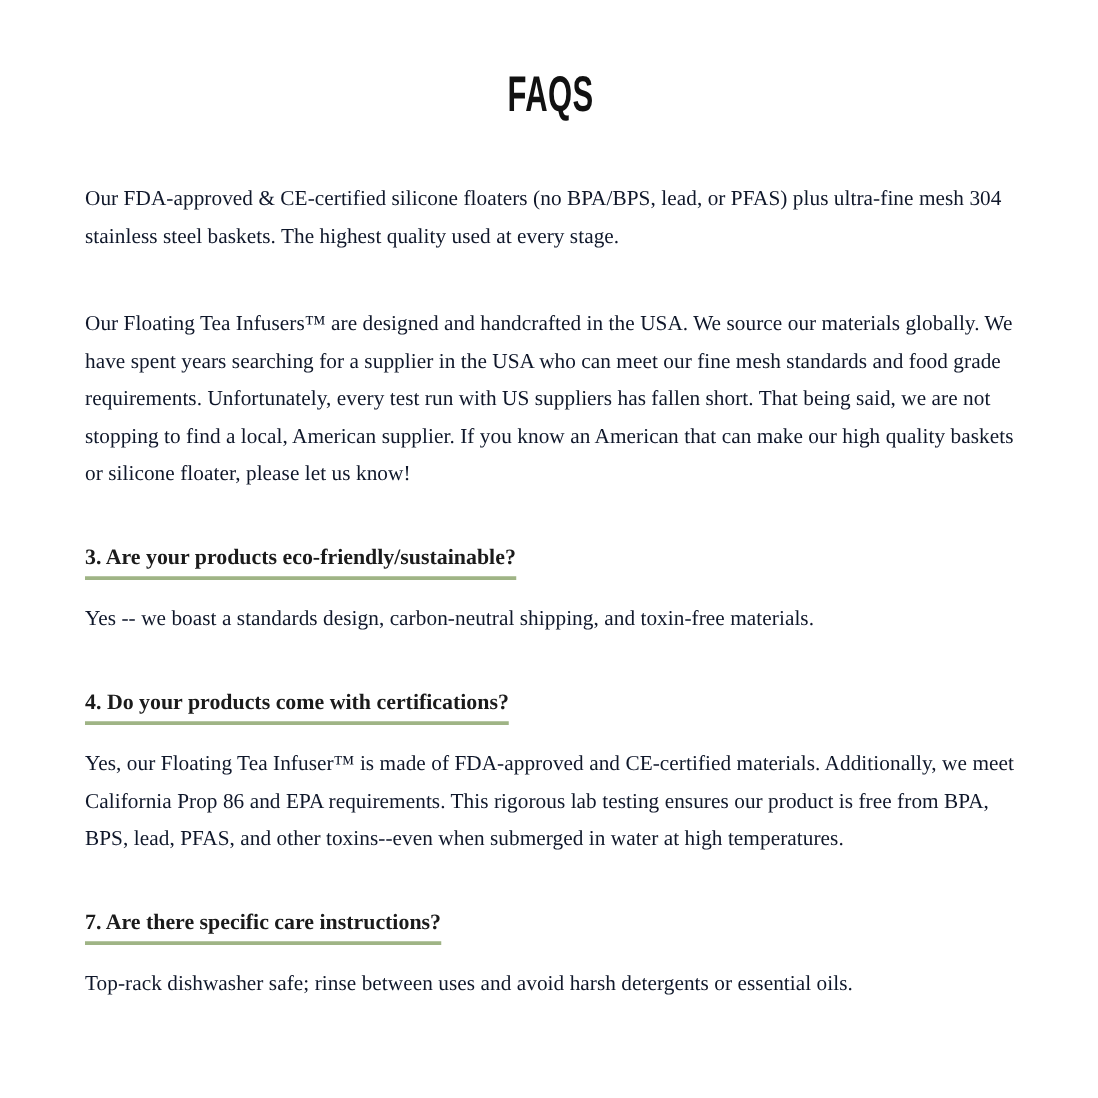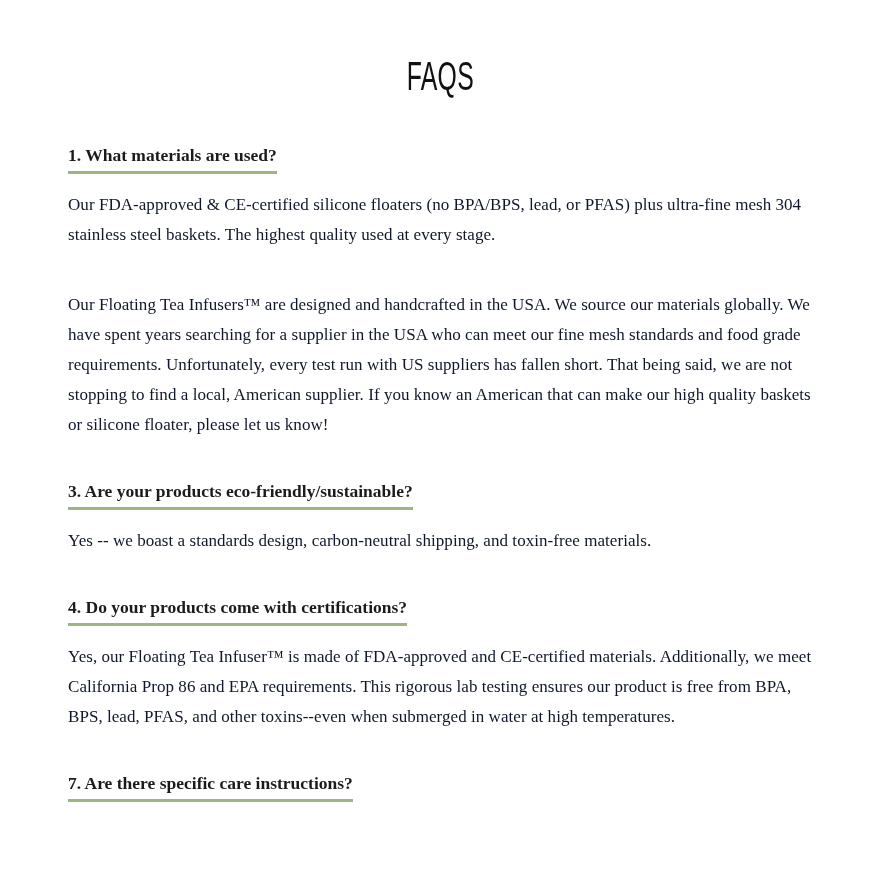--- a/index.html
+++ b/index.html
@@ -13,21 +13,21 @@
     font-family: "Liberation Serif", serif;
     overflow: hidden;
   }
   .container {
     padding: 52px 66px 0 68px;
   }
   .page-title {
     margin: 0 0 44px 0;
     text-align: center;
     font-family: "Liberation Sans", sans-serif;
-    font-weight: 400;
+    font-weight: 700;
     font-size: 40px;
     line-height: 48px;
     color: #111111;
   }
   .page-title .condensed {
     display: inline-block;
     transform: scaleX(0.62);
     transform-origin: center;
     letter-spacing: 0.5px;
   }
@@ -55,35 +55,35 @@
   }
 </style>
 </head>
 <body>
 
 <div class="container">
   <h1 class="page-title"><span class="condensed">FAQS</span></h1>
 
   <div id="faq-list">
   <section class="faq-item">
-    <h2 class="faq-question">1. What materials are used?</h2>
     <p class="faq-answer">Our FDA-approved &amp; CE-certified silicone floaters (no BPA/BPS, lead, or PFAS) plus ultra-fine mesh 304 stainless steel baskets. The highest quality used at every stage.</p>
   </section>
 
   <section class="faq-item">
     <p class="faq-answer">Our Floating Tea Infusers™ are designed and handcrafted in the USA. We source our materials globally. We have spent years searching for a supplier in the USA who can meet our fine mesh standards and food grade requirements. Unfortunately, every test run with US suppliers has fallen short. That being said, we are not stopping to find a local, American supplier. If you know an American that can make our high quality baskets or silicone floater, please let us know!</p>
   </section>
 
   <section class="faq-item">
     <h2 class="faq-question">3. Are your products eco-friendly/sustainable?</h2>
     <p class="faq-answer">Yes -- we boast a standards design, carbon-neutral shipping, and toxin-free materials.</p>
   </section>
 
   <section class="faq-item">
     <h2 class="faq-question">4. Do your products come with certifications?</h2>
     <p class="faq-answer">Yes, our Floating Tea Infuser™ is made of FDA-approved and CE-certified materials. Additionally, we meet California Prop 86 and EPA requirements. This rigorous lab testing ensures our product is free from BPA, BPS, lead, PFAS, and other toxins--even when submerged in water at high temperatures.</p>
   </section>
 
   <section class="faq-item">
     <h2 class="faq-question">7. Are there specific care instructions?</h2>
+    <p class="faq-answer">Top-rack dishwasher safe; rinse between uses and avoid harsh detergents or essential oils.</p>
   </section>
 </div>
 </div>
 
 </body></html>

